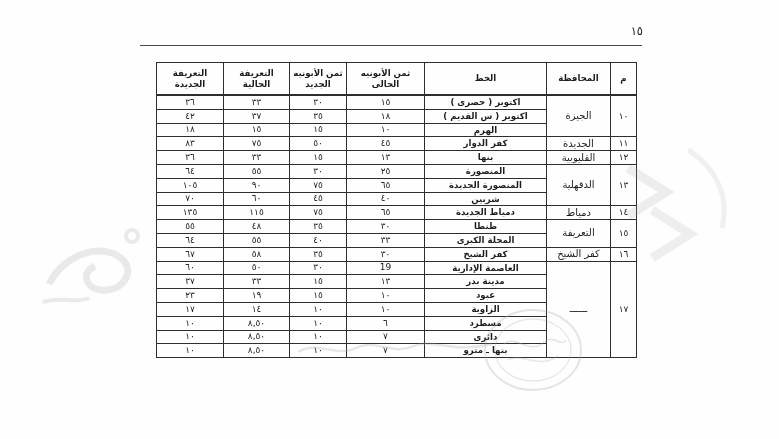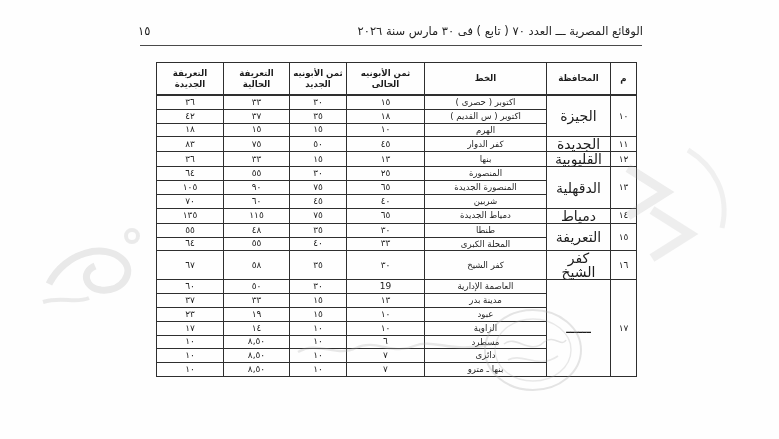--- a/index.html
+++ b/index.html
@@ -41,36 +41,35 @@
   }
   .doc-table thead th{
     height:31px;
     font-size:8.6px;font-weight:bold;line-height:1.25;
     border-bottom:2px solid #2e2e2e;
   }
   .doc-table tbody td{
     height:12.8px;
     font-size:9px;line-height:1;
   }
-  .doc-table tbody td.c-line{font-size:8.6px;}
-  .doc-table tbody td.c-gov{font-size:14px;}
+  .doc-table tbody td.c-line{font-size:8.6px;font-weight:bold;}
+  .doc-table tbody td.c-gov{font-size:10px;}
   col.w-num{width:26px;} col.w-gov{width:64px;} col.w-line{width:122px;}
   col.w-aboc{width:78px;} col.w-abon{width:57px;}
   col.w-tarc{width:66px;} col.w-tarn{width:67px;}
   
   .wm{position:absolute;pointer-events:none;}
   .wm path,.wm circle,.wm ellipse{fill:none;stroke:#a8a8a8;}
 </style>
 </head>
 <body>
 
 <div class="page">
 
   <div class="gazette-header">
-    <span class="title">الوقائع المصرية ـــ العدد ٧٠ ( تابع ) فى ٣٠ مارس سنة ٢٠٢٦</span>
     <span class="pagenum">١٥</span>
   </div>
   <div class="header-rule"></div>
 
   <table class="doc-table">
     <colgroup>
       <col class="w-num">
         <col class="w-gov">
         <col class="w-line">
       <col class="w-aboc">

